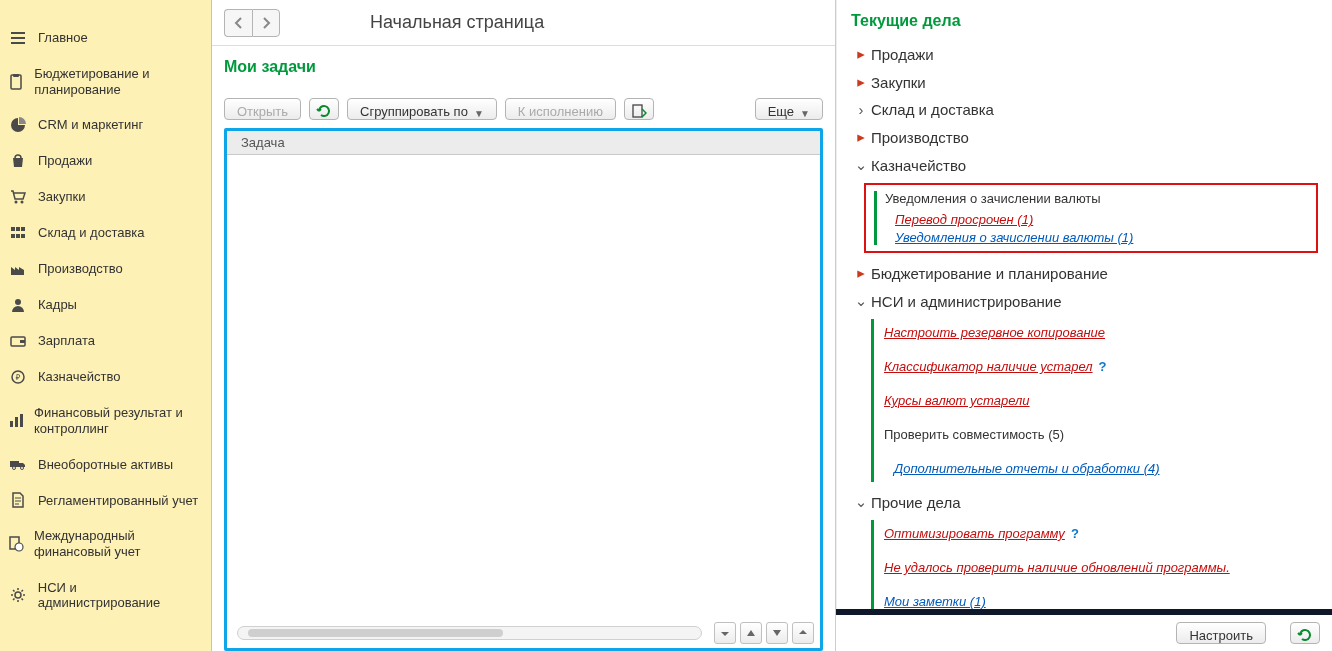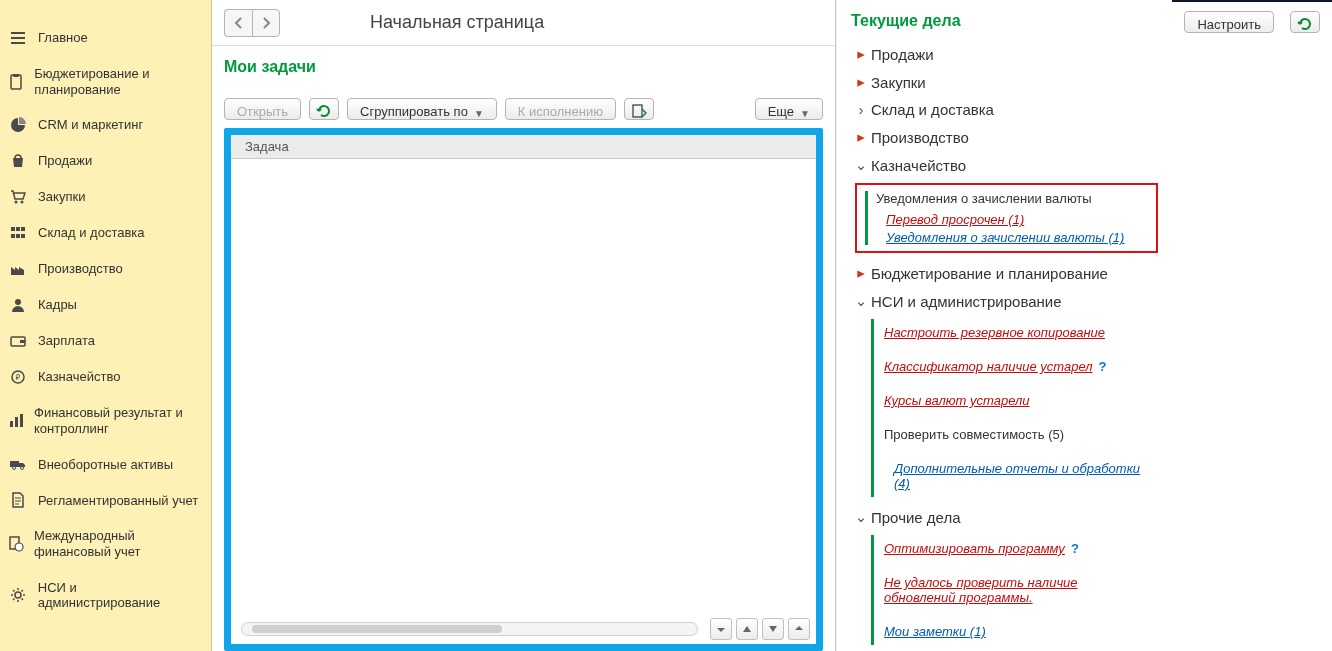--- a/index.html
+++ b/index.html
@@ -24,49 +24,49 @@
 
   .my-tasks { padding: 12px 12px 0 12px; display: flex; flex-direction: column; flex: 1; min-height: 0; }
   .section-title-green { color: #009a3d; font-size: 16px; font-weight: bold; margin-bottom: 22px; }
   .toolbar { display: flex; align-items: center; gap: 8px; margin-bottom: 8px; }
   .btn { height: 22px; border: 1px solid #b4b4b4; border-radius: 4px; background: linear-gradient(#fff,#ececec); padding: 0 12px; display: inline-flex; align-items: flex-end; gap: 6px; cursor: pointer; font-size: 13px; color: #333; }
   .btn.icon-only { padding: 0; width: 30px; justify-content: center; }
   .btn.disabled { color: #aaa; cursor: default; }
   .spacer { flex: 1; }
   .dropdown-caret { font-size: 10px; color: #666; }
 
-  .grid-area { flex: 1; display: flex; flex-direction: column; border: 7px solid #0ea5e9; border-radius: 2px; min-height: 0; }
+  .grid-area { flex: 1; display: flex; flex-direction: column; border: 3px solid #0ea5e9; border-radius: 2px; min-height: 0; }
   .grid-header { background: #ececec; border-bottom: 1px solid #c9c9c9; height: 24px; display: flex; align-items: center; padding-left: 14px; font-size: 13px; color: #555; }
   .grid-body { flex: 1; background: #fff; }
   .grid-footer { height: 30px; display: flex; align-items: center; padding: 0 6px 0 10px; gap: 4px; }
   .hscroll { flex: 1; height: 14px; border: 1px solid #d0d0d0; border-radius: 7px; background: #f4f4f4; position: relative; margin-right: 8px; }
   .hscroll-thumb { position: absolute; left: 10px; top: 2px; height: 8px; width: 55%; background: #cfcfcf; border-radius: 4px; }
   .foot-btn { width: 22px; height: 22px; border: 1px solid #c0c0c0; border-radius: 3px; background: linear-gradient(#fff,#ececec); display: flex; align-items: center; justify-content: center; cursor: pointer; }
 
   
-  .right { width: 496px; display: flex; flex-direction: row; border-radius: 10px; }
+  .right { width: 496px; display: flex; flex-direction: column; border-radius: 10px; }
   .right-body { flex: 1; padding: 12px 14px 0 14px; overflow: auto; border-left: 1px solid #eee; }
   .cd-title { color: #009a3d; font-size: 16px; font-weight: bold; margin-bottom: 10px; }
   .cd-item { display: flex; align-items: center; padding: 5px 0; font-size: 15px; color: #333; cursor: pointer; }
   .cd-arrow { width: 20px; text-align: center; }
   .cd-arrow.red { color: #cc3a1e; }
   .cd-arrow.dark { color: #555; }
   .cd-children { border-left: 3px solid #009a3d; margin: 4px 0 6px 20px; padding: 6px 10px; display: flex; flex-direction: column; gap: 19px; }
   .cd-children .child-title { color: #333; font-size: 13px; }
   .cd-link { text-decoration: underline; font-size: 13px; cursor: pointer; font-style: italic; }
   .cd-link.red   { color: #c40d0d; }
   .cd-link.blue  { color: #005bbb; }
   .cd-link.navy  { color: #005bbb; }
   .cd-sub { margin-left: 10px; display: flex; flex-direction: column; gap: 3px; }
-  .cd-box-highlight { border: 2px solid #d11; padding: 6px 8px; margin: 4px 0 6px 4px; }
+  .cd-box-highlight { border: 2px solid #d11; padding: 6px 8px; margin: 4px 0 6px 13px; }
   .cd-box-highlight .inner { border-left: 3px solid #009a3d; padding: 0 0 0 8px; display: flex; flex-direction: column; gap: 4px; }
   .cd-box-highlight .child-title { font-size: 13px; color: #333; margin-bottom: 2px; }
   .q { color: #0a78cc; font-weight: bold; margin-left: 6px; }
 
-  .right-footer { height: 42px; border-top: 2px solid #0f172a; display: flex; align-items: center; justify-content: flex-end; padding: 0 12px; gap: 16px; }
+  .right-footer { height: 42px; border-top: 6px solid #0f172a; display: flex; align-items: center; justify-content: flex-end; padding: 0 12px; gap: 24px; }
 
   
   .refresh-ico svg { stroke: #0a8a2e; fill: none; stroke-width: 2; }
 </style>
 </head>
 <body>
 
 <div class="root">
 
   <div class="sidebar">

